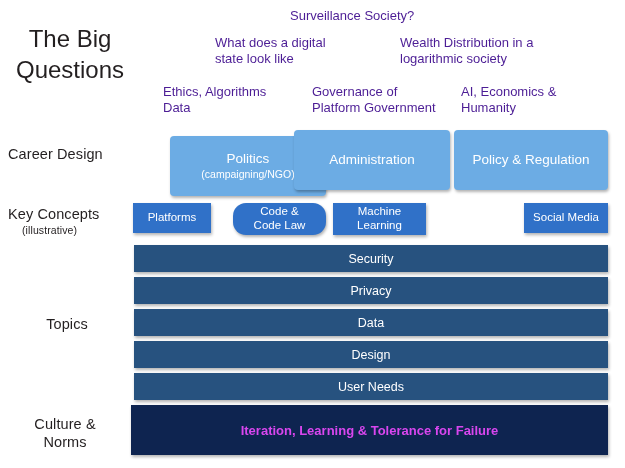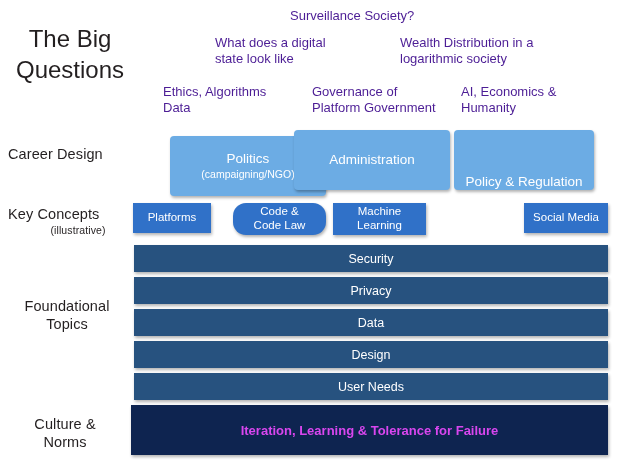--- a/index.html
+++ b/index.html
@@ -161,43 +161,43 @@
     <span>AI, Economics &amp;</span><br>
     <span>Humanity</span>
   </div>
 
   <div class="row-label left" style="left:8px; top:145px; width:126px;">
     <span>Career Design</span>
   </div>
 
   <div class="row-label left" style="left:8px; top:205px; width:126px;">
     <span>Key Concepts</span>
-    <span class="sub-label" style="text-align:center; padding-left:14px;">(illustrative)</span>
+    <span class="sub-label" style="text-align:left; padding-left:14px;">(illustrative)</span>
   </div>
 
   <div class="row-label center" style="left:4px; top:297px; width:126px;">
-    <span>Foundational</span><br>
+    <br>
     <span>Topics</span>
   </div>
 
   <div class="row-label center" style="left:4px; top:415px; width:122px;">
     <span>Culture &amp;</span><br>
     <span>Norms</span>
   </div>
 
   <div class="career-box" style="left:134px; top:136px; width:156px; height:60px;margin-left:36px;">
     <span>Politics</span>
     <span class="sub">(campaigning/NGO)</span>
   </div>
 
   <div class="career-box" style="left:294px; top:130px; width:156px; height:60px;">
     <span>Administration</span>
   </div>
 
-  <div class="career-box" style="left:454px; top:130px; width:140px; height:60px;justify-content:flex-end;">
+  <div class="career-box" style="left:454px; top:130px; width:154px; height:60px;">
     <span>Policy &amp; Regulation</span>
   </div>
 
   <div class="concept-box" style="left:133px; top:203px; width:78px; height:30px;">
     <span>
       <span>Platforms</span>
     </span>
   </div>
 
   <div class="concept-box" style="left:233px; top:203px; width:93px; height:32px;border-radius:13px;">

